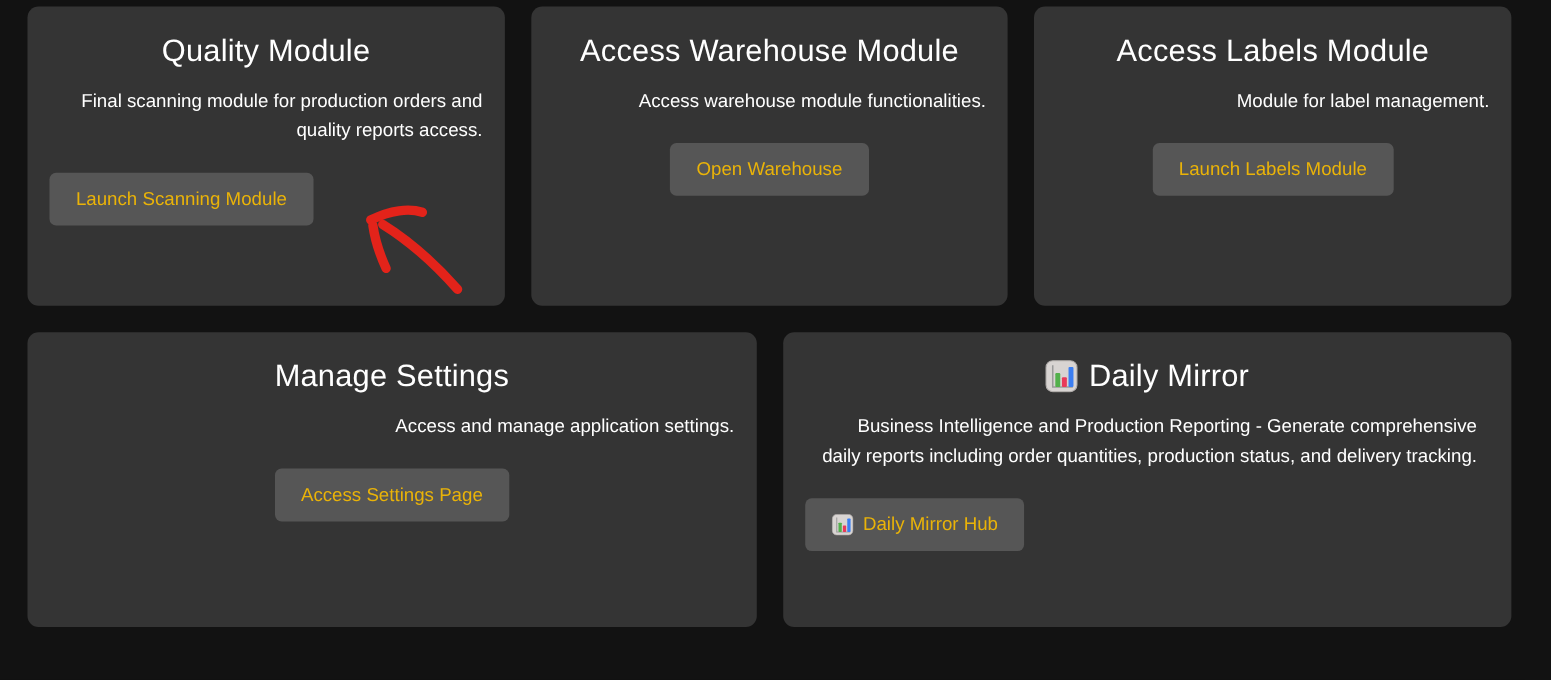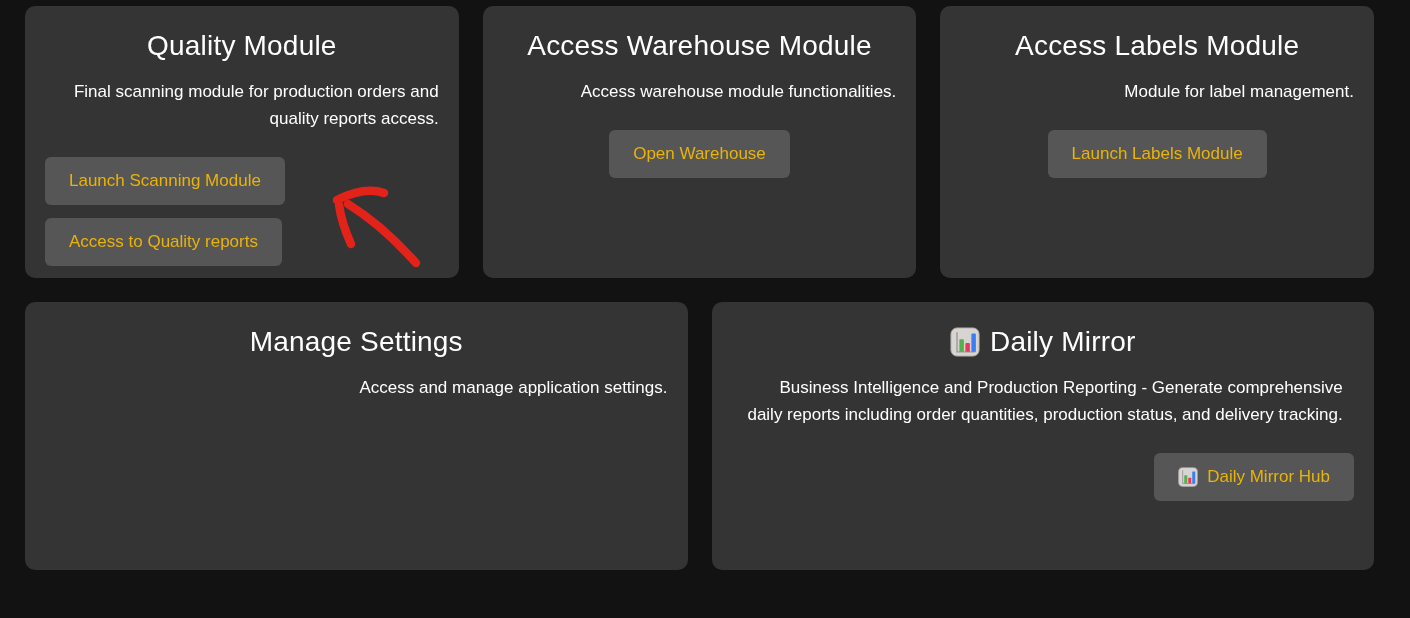--- a/index.html
+++ b/index.html
@@ -42,21 +42,21 @@
     font-size: 17px;
     line-height: 27px;
     text-align: right;
     color: #ffffff;
   }
   .desc-narrow { max-width: 600px; }
 
   .actions { margin-top: 25px; display: flex; }
   .actions-column { flex-direction: column; align-items: flex-start; gap: 13px; justify-content: center; }
   .actions-center { justify-content: center; }
-  .actions-left { justify-content: flex-end; }
+  .actions-left { justify-content: flex-start; }
 
   .btn {
     background: #565656;
     color: #eab308;
     border: none;
     border-radius: 6px;
     height: 48px;
     padding: 0 24px;
     font-size: 17px;
     font-family: inherit;
@@ -95,21 +95,20 @@
 
 <div class="page">
 
   <div class="row row-1">
 
     <section class="card">
       <h2 class="card-title">Quality Module</h2>
       <p class="desc">Final scanning module for production orders and quality reports access.</p>
       <div class="actions actions-column">
         <button class="btn">Launch Scanning Module</button>
-        <button class="btn">Access to Quality reports</button>
       </div>
     </section>
 
     <section class="card">
       <h2 class="card-title">Access Warehouse Module</h2>
       <p class="desc">Access warehouse module functionalities.</p>
       <div class="actions actions-center">
         <button class="btn">Open Warehouse</button>
       </div>
     </section>
@@ -122,20 +121,23 @@
       </div>
     </section>
 
   </div>
 
   <div class="row row-2">
 
     <section class="card">
       <h2 class="card-title">Manage Settings</h2>
       <p class="desc">Access and manage application settings.</p>
+      <div class="actions actions-center">
+        <button class="btn">Access Settings Page</button>
+      </div>
     </section>
 
     <section class="card">
       <h2 class="card-title">
         <span class="emoji-icon">
           <svg width="30" height="30" viewBox="0 0 32 32">
             <rect x="1" y="1" width="30" height="30" rx="6.5" fill="#d8d4d2" stroke="#b2aeac" stroke-width="1"></rect>
             <path d="M7.5 5.5 V26.5 H27" stroke="#9a9a9a" stroke-width="1.5" fill="none"></path>
             <rect x="10" y="13" width="4.8" height="13.5" rx="1" fill="#53b04c"></rect>
             <rect x="16.4" y="17" width="4.8" height="9.5" rx="1" fill="#e8395a"></rect>

